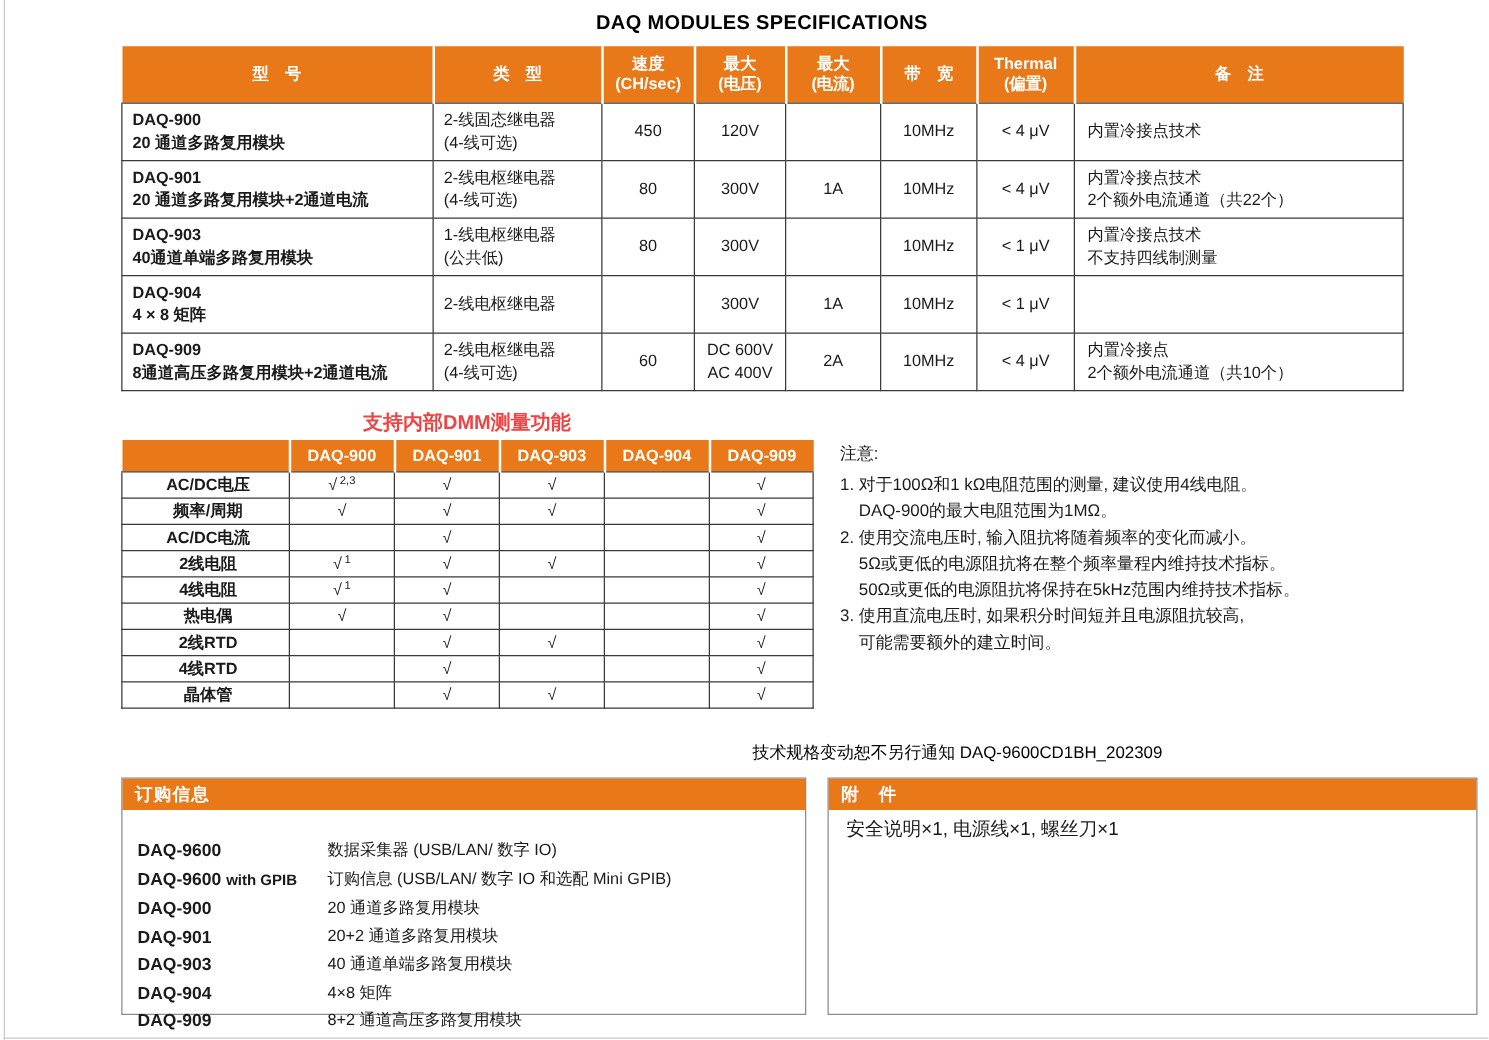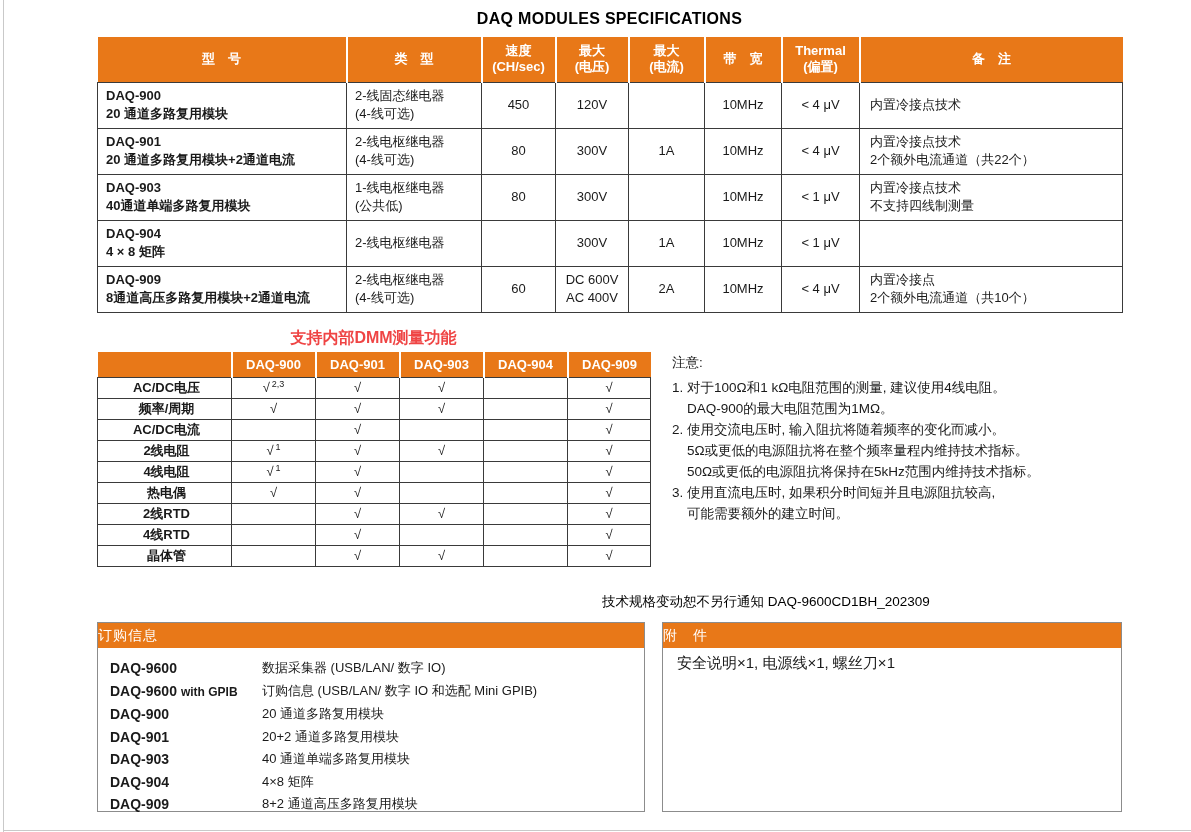--- a/index.html
+++ b/index.html
@@ -53,24 +53,24 @@
   .notes{position:absolute;left:672px;top:352px;width:475px;font-size:13.5px;line-height:21px;}
   .notes .heading{margin-bottom:4px;}
   .notes .line{white-space:nowrap;}
   .notes .line.indent{padding-left:15px;}
 
   .disclaimer{position:absolute;left:602px;top:593px;width:520px;text-align:left;font-size:13.5px;color:#000;}
 
   
   .box{position:absolute;top:622px;height:190px;border:1px solid var(--boxborder);background:#fff;}
   .order-box{left:97px;width:548px;}
-  .acc-box{left:662px;width:460px;}
-  .box-header{height:25px;background:var(--orange);color:#fff;font-weight:normal;font-size:14px;
-    line-height:25px;letter-spacing:1px;}
-  .order-list{padding:9px 12px 0 12px;}
+  .acc-box{left:662px;width:520px;}
+  .box-header{height:25px;background:var(--orange);color:#fff;font-weight:bold;font-size:14px;
+    line-height:25px;padding-left:10px;letter-spacing:1px;}
+  .order-list{padding:9px 12px 0 12px;margin-top:12px;}
   .order-row{display:flex;line-height:22.5px;}
   .order-model{width:152px;font-weight:bold;font-size:14px;white-space:nowrap;}
   .order-model .suffix{font-size:12px;font-weight:bold;margin-left:4px;}
   .order-desc{font-size:13px;}
   .acc-content{padding:6px 14px;font-size:15px;}
 </style>
 </head>
 <body>
 
 <div class="page">

